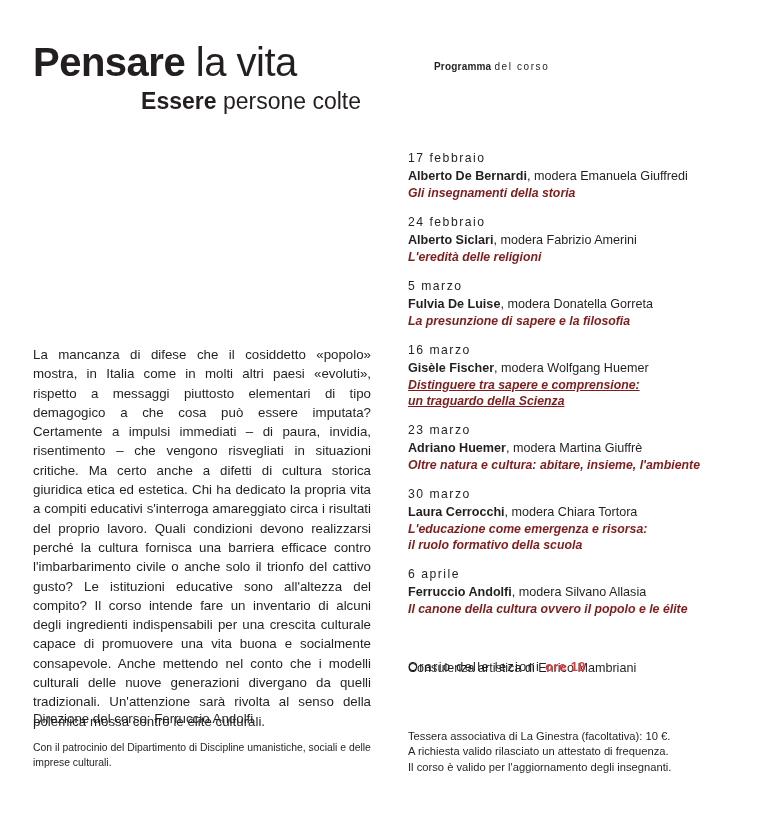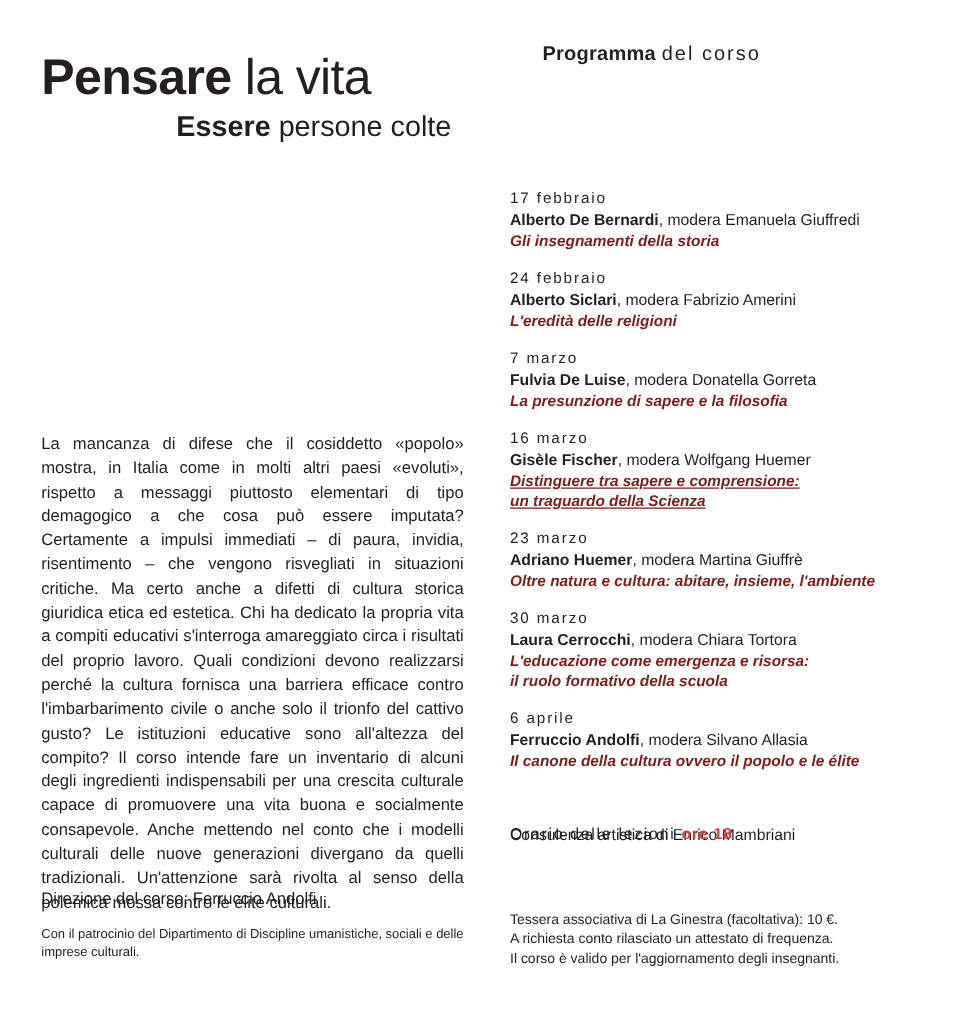--- a/index.html
+++ b/index.html
@@ -74,22 +74,22 @@
     position: absolute;
     left: 33px;
     top: 741px;
     width: 345px;
     font-size: 10.4px;
     line-height: 14.5px;
   }
   .prog-head {
     position: absolute;
     left: 408px;
-    top: 35px;
-    font-size: 16px;
+    top: 61px;
+    font-size: 10px;
     letter-spacing: 0.2px;
     padding-left: 26px;
   }
   .prog-head .ph-bold { font-weight: 700; }
   .prog-head .ph-sp { letter-spacing: 1.6px; font-weight: 400; }
 
   .sessions {
     position: absolute;
     left: 408px;
     top: 150px;
@@ -182,21 +182,21 @@
     </div>
 
     <div class="session">
       <div class="s-date">24 febbraio</div>
       <div class="s-speaker"><b>Alberto Siclari</b><span>, modera Fabrizio Amerini</span></div>
       <div class="s-topic">L'eredità delle religioni</div>
     </div>
 
 
     <div class="session">
-      <div class="s-date">7 marzo</div>
+      <div class="s-date">5 marzo</div>
       <div class="s-speaker"><b>Fulvia De Luise</b><span>, modera Donatella Gorreta</span></div>
       <div class="s-topic">La presunzione di sapere e la filosofia</div>
     </div>
 
     <div class="session">
       <div class="s-date">16 marzo</div>
       <div class="s-speaker"><b>Gisèle Fischer</b><span>, modera Wolfgang Huemer</span></div>
       <div class="s-topic" style="white-space:pre-line;text-decoration:underline;">Distinguere tra sapere e comprensione:
 un traguardo della Scienza</div>
     </div>
@@ -224,17 +224,17 @@
 
   <div class="consulenza">Consulenza artistica di Enrico Mambriani</div>
 
   <div class="orario">
     <span>Orario delle lezioni</span>
     <span class="o-red">ore 18</span>
   </div>
 
   <div class="footer-note">
     <div>Tessera associativa di La Ginestra (facoltativa): 10 €.</div>
-    <div>A richiesta conto rilasciato un attestato di frequenza.</div>
+    <div>A richiesta valido rilasciato un attestato di frequenza.</div>
     <div>Il corso è valido per l'aggiornamento degli insegnanti.</div>
   </div>
 
 </div>
 
 </body></html>

